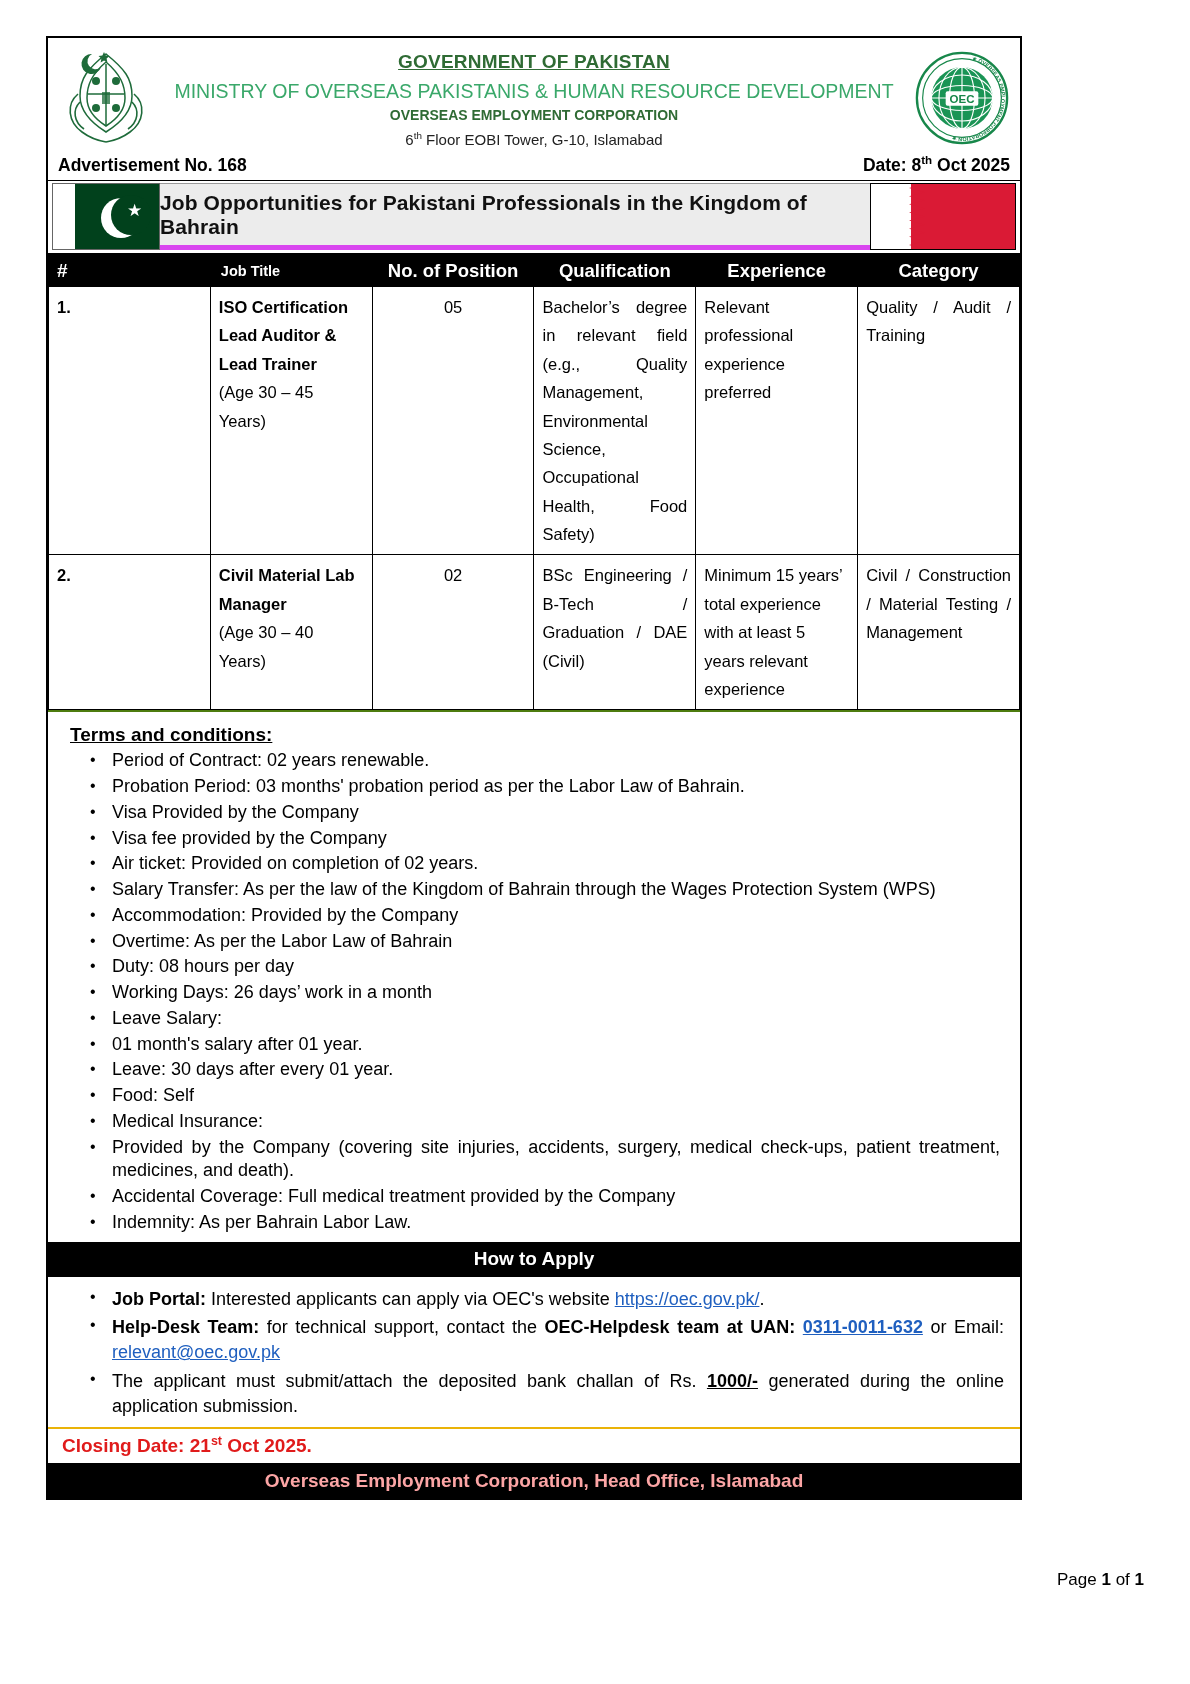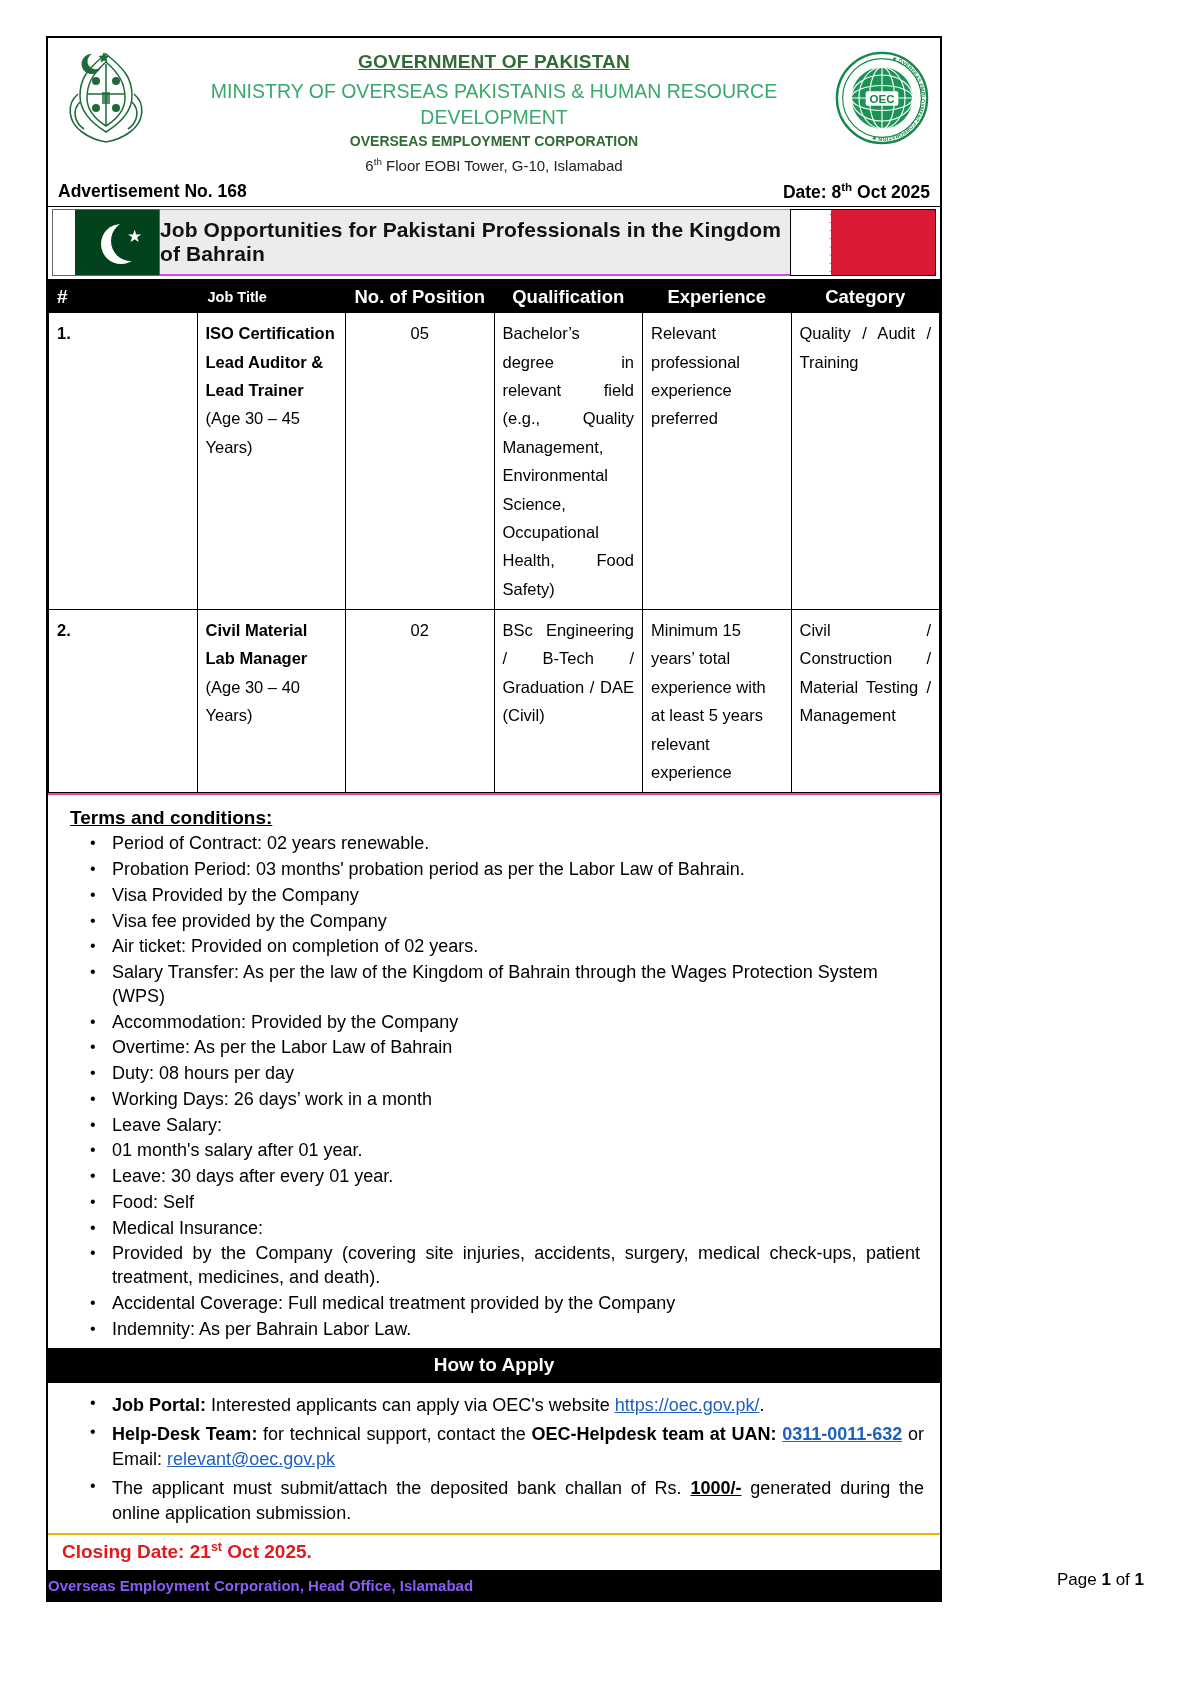--- a/index.html
+++ b/index.html
@@ -17,21 +17,21 @@
   .page {
     position: absolute;
     left: 0; top: 0;
     width: 1190px;
     height: 1684px;
     box-sizing: border-box;
     padding: 36px 46px 0 46px;
   }
   .doc-frame {
     border: 2px solid #000;
-    width: 896px;
+    width: 976px;
     box-sizing: border-box;
   }
 
   
   .header {
     display: flex;
     align-items: flex-start;
     padding: 6px 4px 2px 4px;
     position: relative;
     min-height: 104px;
@@ -141,21 +141,21 @@
     position: absolute;
     left: 74px; top: 18px;
     color: #fff;
     font-size: 17px;
     line-height: 17px;
   }
   .banner-title {
     flex: 1 1 auto;
     background: #ececec;
     border-top: 1px solid #999;
-    border-bottom: 2px solid #d946ef;
+    border-bottom: 5px solid #d946ef;
     display: flex;
     align-items: center;
     justify-content: center;
     font-weight: bold;
     font-size: 21px;
     letter-spacing: .1px;
     color: #111;
   }
   .flag-bh {
     width: 146px;
@@ -225,21 +225,21 @@
   td.c-num { font-weight: bold; text-align: left; width: 56px; }
   td.c-title { width: 220px; }
   td.c-title .t-main { font-weight: bold; }
   td.c-pos { text-align: center; width: 190px; border-radius: 9px; }
   td.c-qual { width: 195px; text-align: justify; }
   td.c-exp  { width: 180px; }
   td.c-cat  { width: 180px; text-align: justify; }
 
   
   .terms-box {
-    border-top: 2px solid #ec4899;
+    border-top: 2px solid #4d7c0f;
     border-bottom: 2px solid #000;
     padding: 10px 10px 6px 10px;
   }
   .terms-title {
     font-weight: bold;
     font-size: 19px;
     text-decoration: underline;
     margin: 2px 0 2px 12px;
   }
   ul.bullets {
@@ -283,24 +283,24 @@
   }
   .closing {
     padding: 5px 10px 6px 14px;
     color: #e01b1b;
     font-weight: bold;
     font-size: 19px;
     border-bottom: 2px solid #000;
   }
   .footer-bar {
     background: #000;
-    color: #8b5cf6;
-    text-align: left;
-    font-weight: bold;
-    font-size: 15px;
+    color: #fca5a5;
+    text-align: center;
+    font-weight: bold;
+    font-size: 19px;
     padding: 5px 0 6px 0;
   }
 
   .page-num {
     position: absolute;
     right: 46px;
     bottom: 94px;
     font-size: 17px;
     font-family: "Liberation Sans", sans-serif;
   }

